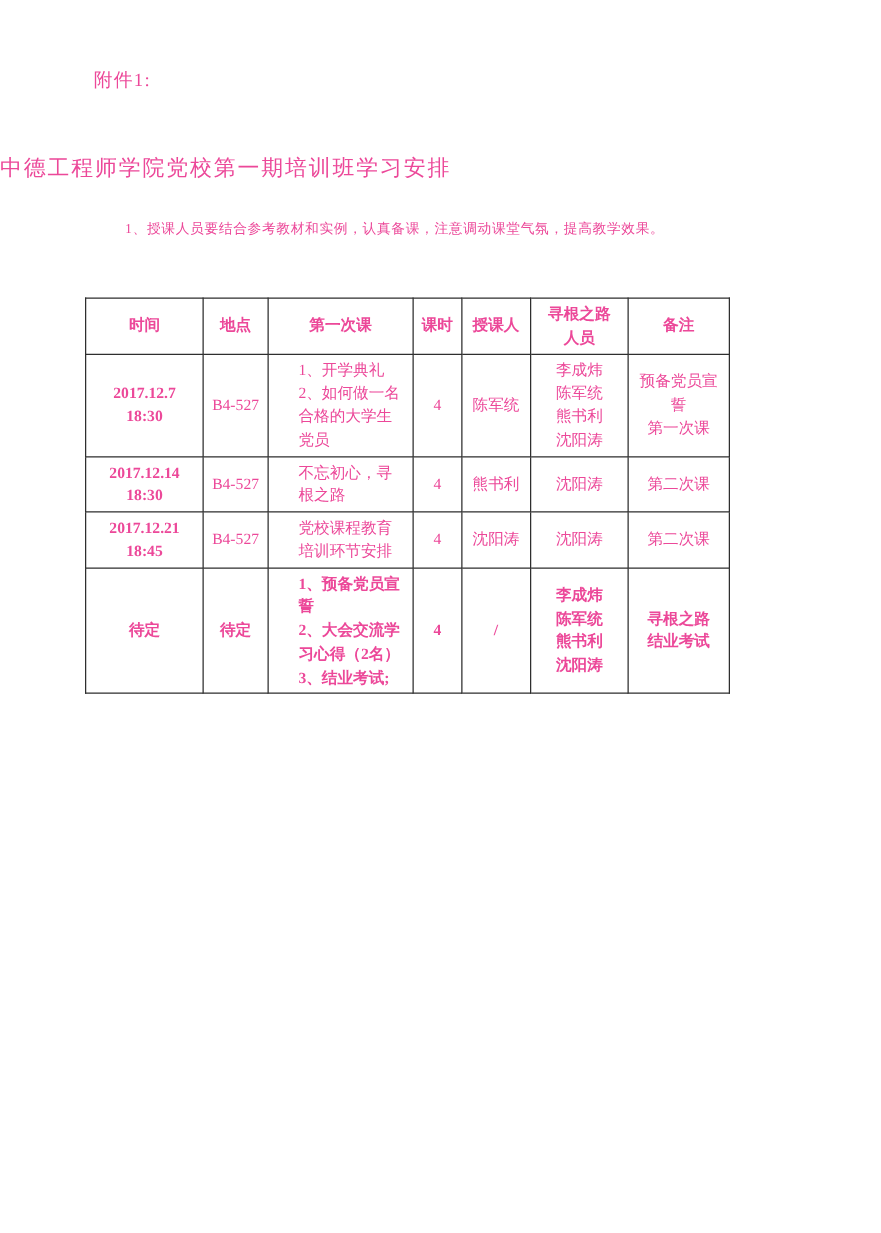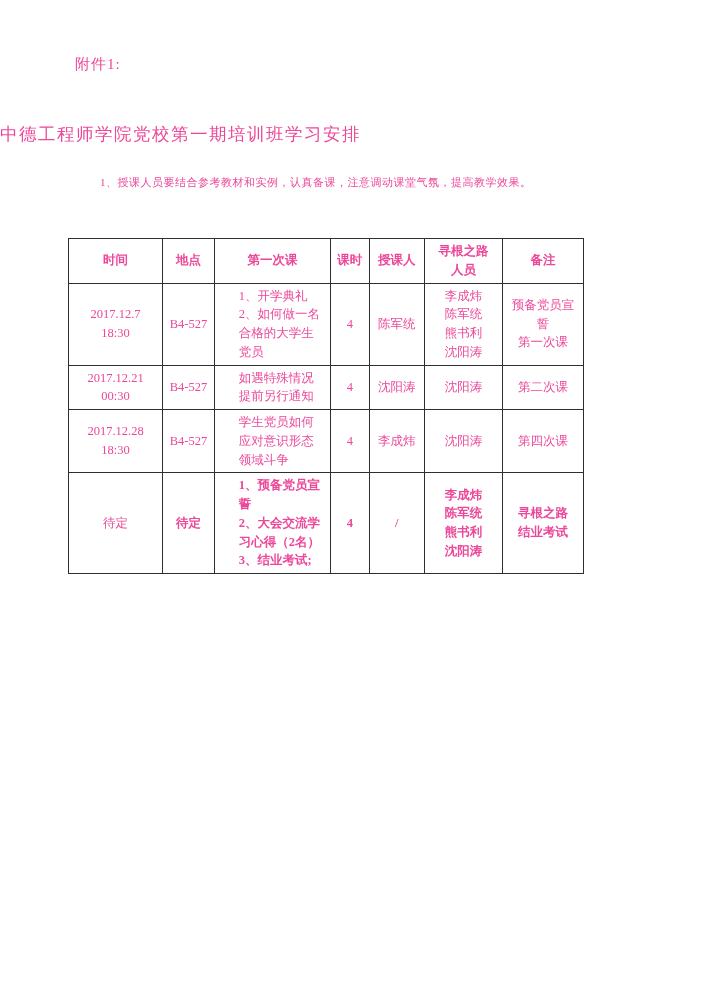--- a/index.html
+++ b/index.html
@@ -33,21 +33,21 @@
   .schedule th, .schedule td {
     border:1px solid #2e2e2e;
     font-size:12.5px;
     text-align:center; vertical-align:middle;
     padding:3px 4px;
     line-height:1.5;
     white-space:pre-line;
     word-break:break-all;
   }
   .schedule th { font-weight:bold; height:40px; }
-  .schedule td.cell-time { font-weight:normal; }
+  .schedule td.cell-time { font-weight:bold; }
   .schedule td.cell-content { text-align:left; padding-left:24px; padding-right:4px; }
   tr.row-1 td { height:75px; }
   tr.row-2 td { height:40px; }
   tr.row-3 td { height:39px; }
   tr.row-4 td { height:38px; }
   tr.row-5 td { height:82px;font-weight:bold; }
 </style>
 </head>
 <body>
 
@@ -90,39 +90,39 @@
 2、如何做一名合格的大学生党员</td>
         <td class="cell-hours">4</td>
         <td class="cell-lecturer">陈军统</td>
         <td class="cell-participants">李成炜
 陈军统
 熊书利
 沈阳涛</td>
         <td class="cell-remark">预备党员宣誓
 第一次课</td>
       </tr>
+      <tr class="row-2">
+        <td class="cell-time">2017.12.14
+18:30</td>
+        <td class="cell-location">B4-527</td>
+        <td class="cell-content">不忘初心，寻根之路</td>
+        <td class="cell-hours">4</td>
+        <td class="cell-lecturer">熊书利</td>
+        <td class="cell-participants">沈阳涛</td>
+        <td class="cell-remark">第二次课</td>
+      </tr>
       <tr class="row-3">
         <td class="cell-time">2017.12.21
-00:30</td>
+18:45</td>
         <td class="cell-location">B4-527</td>
-        <td class="cell-content">如遇特殊情况提前另行通知</td>
+        <td class="cell-content">党校课程教育培训环节安排</td>
         <td class="cell-hours">4</td>
         <td class="cell-lecturer">沈阳涛</td>
         <td class="cell-participants">沈阳涛</td>
         <td class="cell-remark">第二次课</td>
-      </tr>
-      <tr class="row-4">
-        <td class="cell-time">2017.12.28
-18:30</td>
-        <td class="cell-location">B4-527</td>
-        <td class="cell-content">学生党员如何应对意识形态领域斗争</td>
-        <td class="cell-hours">4</td>
-        <td class="cell-lecturer">李成炜</td>
-        <td class="cell-participants">沈阳涛</td>
-        <td class="cell-remark">第四次课</td>
       </tr>
       <tr class="row-5">
         <td class="cell-time">待定</td>
         <td class="cell-location">待定</td>
         <td class="cell-content">1、预备党员宣誓
 2、大会交流学习心得（2名）
 3、结业考试;</td>
         <td class="cell-hours">4</td>
         <td class="cell-lecturer">/</td>
         <td class="cell-participants">李成炜

